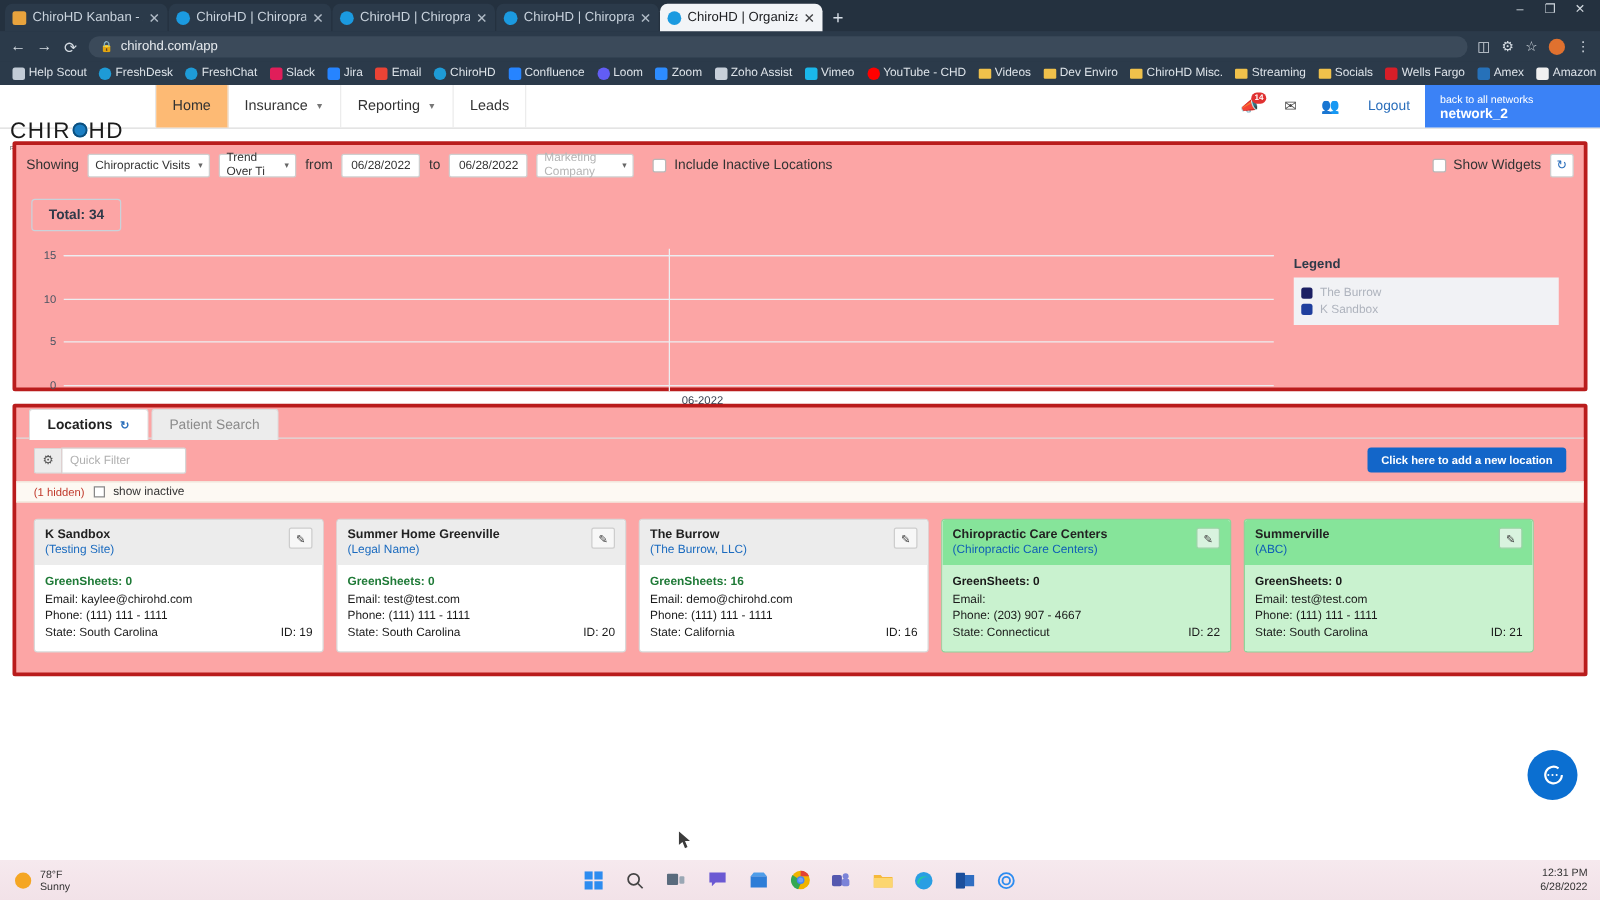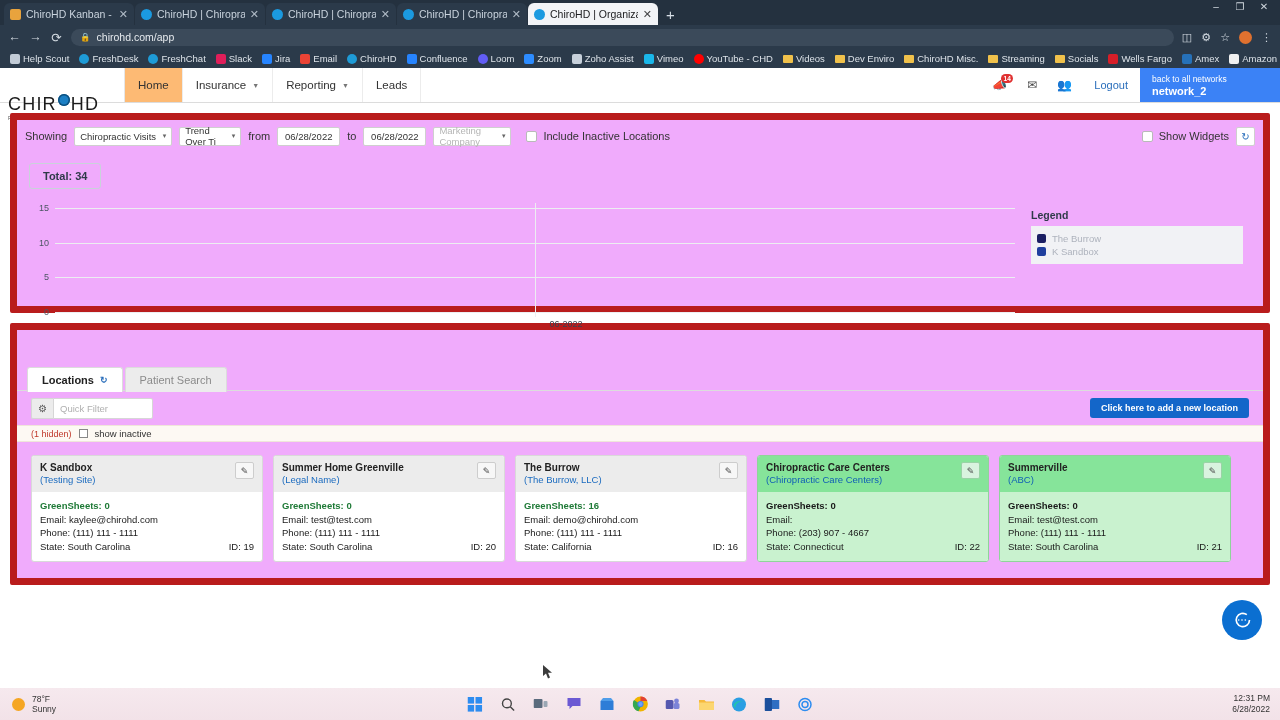--- a/index.html
+++ b/index.html
@@ -44,40 +44,40 @@
 
   #winbtns { position:absolute; right:4px; top:1px; display:flex; gap:0; align-items:center; }
   #winbtns span { width:24px; text-align:center; color:#cfd6dd; font-size:10px; }
 
   
   #page { position:absolute; left:0; top:68px; width:1280px; height:620px; background:#fff; overflow:hidden; }
 
   
   #appnav { height:35px; border-bottom:1px solid #dcdcdc; display:flex; align-items:stretch; background:#fff; }
   #logo { width:125px; display:flex; flex-direction:column; justify-content:center; padding-left:8px; border-right:1px solid #e6e6e6;}
-  #logo .l1 { font-size:18px; letter-spacing:1.2px; color:#1b1b1b; font-weight:400; display:flex; align-items:flex-start;margin-top:44px; }
+  #logo .l1 { font-size:18px; letter-spacing:1.2px; color:#1b1b1b; font-weight:400; display:flex; align-items:center;margin-top:44px; }
   #logo .globe { width:12px; height:12px; border-radius:50%; background:#1b7fc4; display:inline-block; margin:0 1px; box-shadow:inset 0 0 0 1.5px #0d4f7d; }
   #logo .l2 { font-size:4.6px; letter-spacing:1.3px; color:#555; margin-top:1px; }
   .navitem { display:flex; align-items:center; padding:0 13px; font-size:11.5px; color:#333; border-right:1px solid #ececec; gap:6px; }
   .navitem.active { background:#fdba74; }
   .caret { font-size:7px; color:#777; }
   #navright { margin-left:auto; display:flex; align-items:stretch; }
   .niconwrap { display:flex; align-items:center; padding:0 10px; position:relative; color:#4a4a4a; font-size:12px; }
   .badge { position:absolute; top:6px; right:4px; background:#e03131; color:#fff; font-size:6.5px;
            border-radius:7px; padding:0px 2.5px; line-height:9px; font-weight:bold; }
   #userbox { display:flex; align-items:center; gap:8px; padding:0 10px; border-left:1px solid #e6e6e6; border-right:1px solid #e6e6e6; }
   #userbox .u1 { font-size:10.5px; color:#333; line-height:12px; }
   #userbox .u2 { font-size:9.5px; color:#555; line-height:12px; }
   #logout { display:flex; align-items:center; padding:0 12px; font-size:11px; color:#2a6ebb; }
   #network { background:#3b82f6; color:#fff; padding:3px 12px; display:flex; flex-direction:column; justify-content:center; min-width:140px; }
   #network .n1 { font-size:8.5px; line-height:11px; }
   #network .n2 { font-size:11px; font-weight:bold; line-height:12px; }
 
   
-  .panel { margin:10px; border:7px solid #b91c1c; background:#f0abfc; border-radius:2px; }
+  .panel { margin:10px; border:3px solid #b91c1c; background:#fca5a5; border-radius:2px; }
 
   #filterbar { height:26px; display:flex; align-items:center; gap:7px; padding:0 8px; margin-top:3px; }
   .lbl { font-size:11px; color:#333; }
   .sel, .inp {
     height:19px; border:1px solid #cfcfcf; border-radius:2px; background:#fff;
     font-size:9.5px; color:#333; display:flex; align-items:center; padding:0 5px;
   }
   .sel { justify-content:space-between; }
   .sel .c { font-size:7px; color:#666; margin-left:6px; }
   .inp { justify-content:center; }
@@ -96,21 +96,21 @@
   .ytick { position:absolute; right:100%; margin-right:6px; transform:translateY(-50%); font-size:9px; color:#4b5563; }
   .vline { position:absolute; top:-6px; bottom:-4px; width:1px; background:#eceef1; }
   #xtick { position:absolute; bottom:14px; font-size:9px; color:#3a4250; transform:translateX(-50%); }
   #legend { position:absolute; right:12px; top:6px; width:212px; }
   #legend .ltitle { font-size:10.5px; color:#2f3a49; font-weight:bold; margin-bottom:5px; }
   #legend .lbox { background:#f1f2f5; padding:5px 6px; }
   .litem { display:flex; align-items:center; gap:6px; margin:2px 0; font-size:9.5px; color:#aeb3bd; }
   .lsw { width:9px; height:9px; border-radius:2px; display:inline-block; }
 
   
-  #tabsrow { display:flex; align-items:flex-start; height:25px; border-bottom:1px solid #dcdcdc; padding-left:10px;margin-top:36px; }
+  #tabsrow { display:flex; align-items:flex-start; height:25px; border-bottom:1px solid #dcdcdc; padding-left:10px; }
   .ptab { height:25px; padding:0 14px; display:flex; align-items:center; gap:6px; font-size:11px;
           border:1px solid #dcdcdc; border-bottom:none; border-radius:3px 3px 0 0; margin-right:2px; position:relative; top:1px; }
   .ptab.active { background:#fff; color:#222; font-weight:bold; }
   .ptab.idle { background:#ececec; color:#8b8b8b; }
 
   #qfrow { height:34px; display:flex; align-items:center; padding:0 14px; }
   #gear { width:22px; height:21px; background:#ececec; border:1px solid #d6d6d6; border-right:none;
           border-radius:2px 0 0 2px; display:flex; align-items:center; justify-content:center; color:#555; font-size:10px; }
   #qfinput { width:100px; height:21px; border:1px solid #d6d6d6; border-radius:0 2px 2px 0;
              font-size:9.5px; color:#b0b0b0; display:flex; align-items:center; padding-left:6px; background:#fff; }

